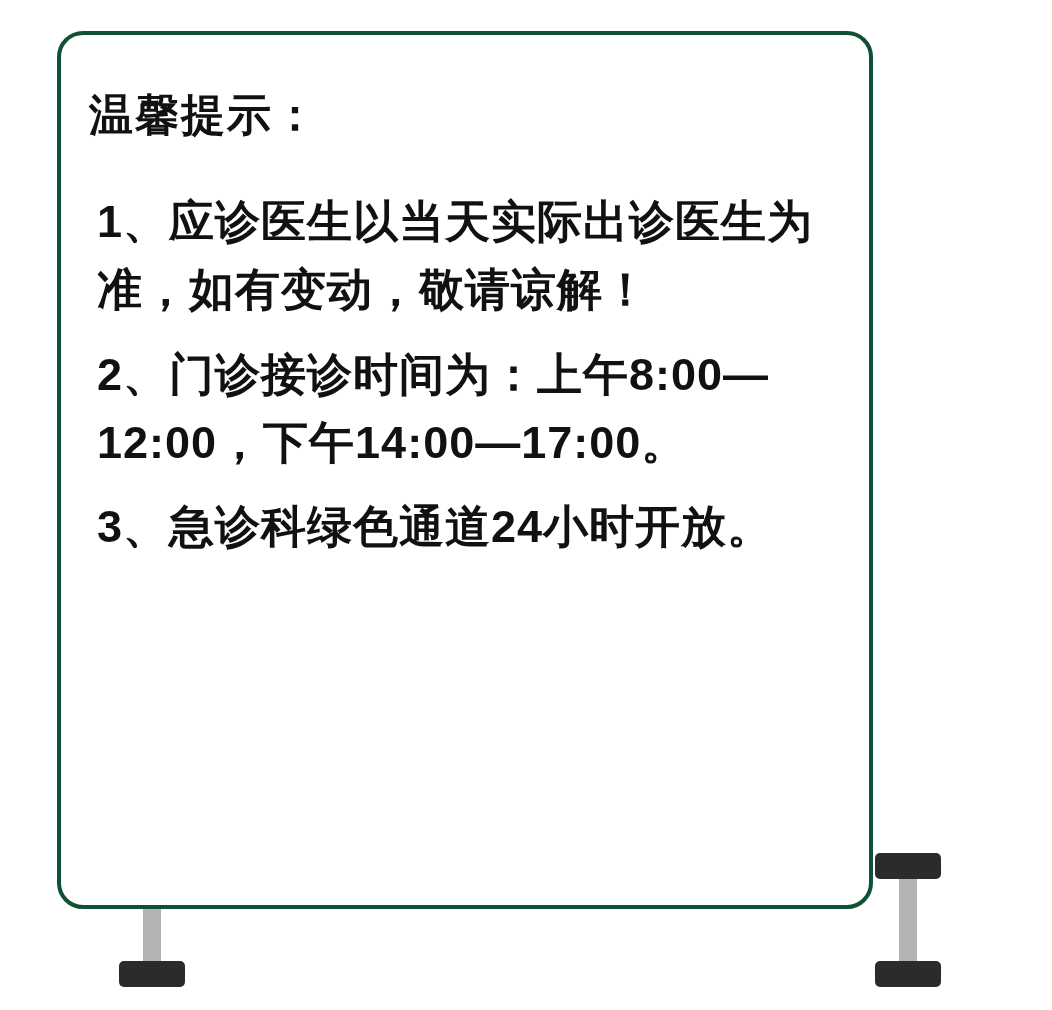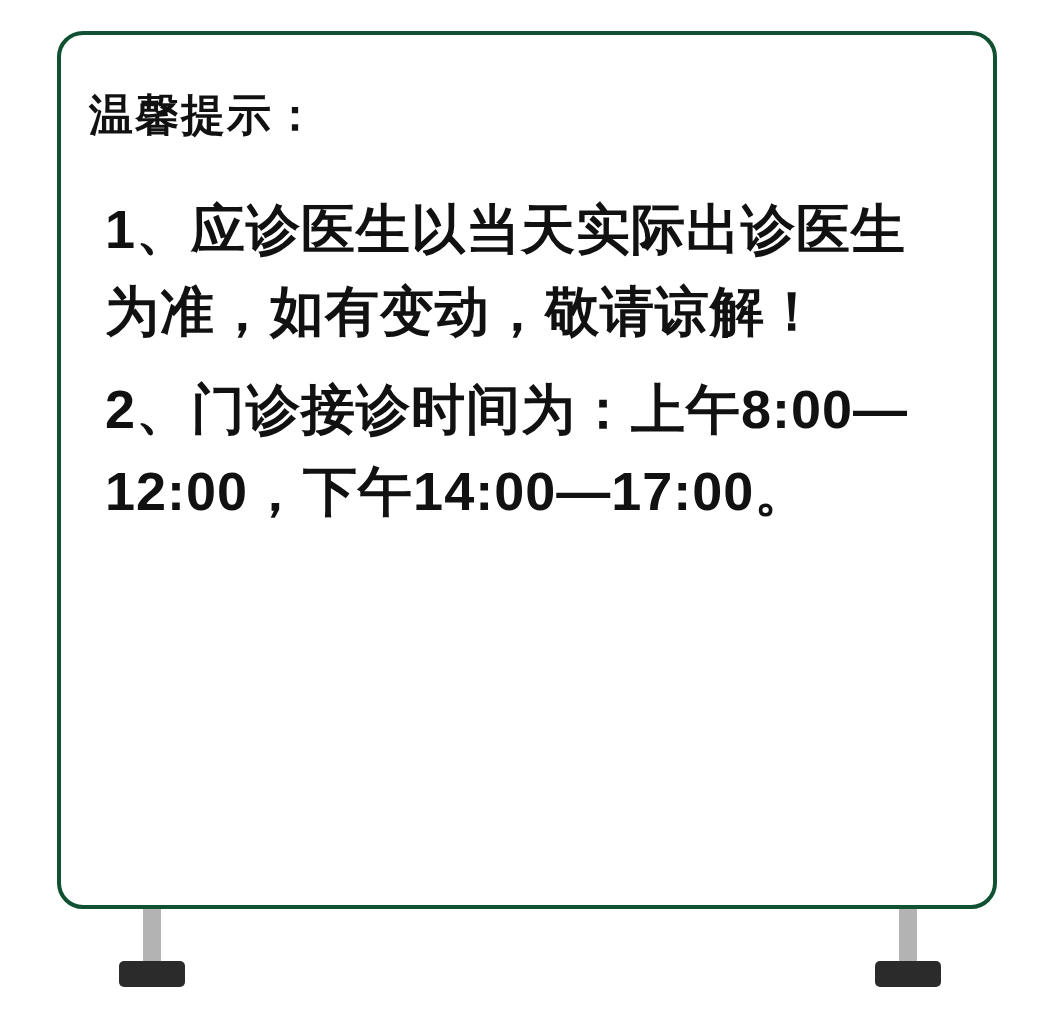--- a/index.html
+++ b/index.html
@@ -40,21 +40,21 @@
   .foot-top-left     { left: 119px; top: 853px; }
   .foot-bottom-left  { left: 119px; top: 961px; }
   .foot-top-right    { left: 875px; top: 853px; }
   .foot-bottom-right { left: 875px; top: 961px; }
 
   
   .board {
     position: absolute;
     left: 57px;
     top: 31px;
-    width: 940px;
+    width: 816px;
     height: 878px;
     box-sizing: border-box;
     background: #ffffff;
     border: 4px solid #0f5132;
     border-radius: 26px;
     z-index: 3;
   }
 
   .board-inner {
     position: absolute;
@@ -67,26 +67,26 @@
     font-size: 44px;
     font-weight: bold;
     color: #111111;
     letter-spacing: 2px;
     line-height: 1.2;
     margin: 0 0 46px 0;
     white-space: pre;
   }
 
   .notice-line {
-    font-size: 54px;
+    font-size: 45px;
     font-weight: bold;
     color: #111111;
     line-height: 1.52;
     letter-spacing: 1px;
-    margin: 0 0 16px 16px;
+    margin: 0 0 16px 8px;
     white-space: pre-wrap;
     max-width: 820px;
   }
   .notice-line:last-child { margin-bottom: 0; }
 </style>
 </head>
 <body>
 
 <div class="stage">
 
@@ -98,16 +98,17 @@
   <div class="foot foot-bottom-right"></div>
 
   <div class="board">
     <div class="board-inner">
       <div class="notice-title">温馨提示：</div>
 
       <div class="notice-line">1、应诊医生以当天实际出诊医生为准，如有变动，敬请谅解！</div>
 
       <div class="notice-line">2、门诊接诊时间为：上午8:00—12:00，下午14:00—17:00。</div>
 
+      <div class="notice-line">3、急诊科绿色通道24小时开放。</div>
     </div>
   </div>
 
 </div>
 
 </body></html>

